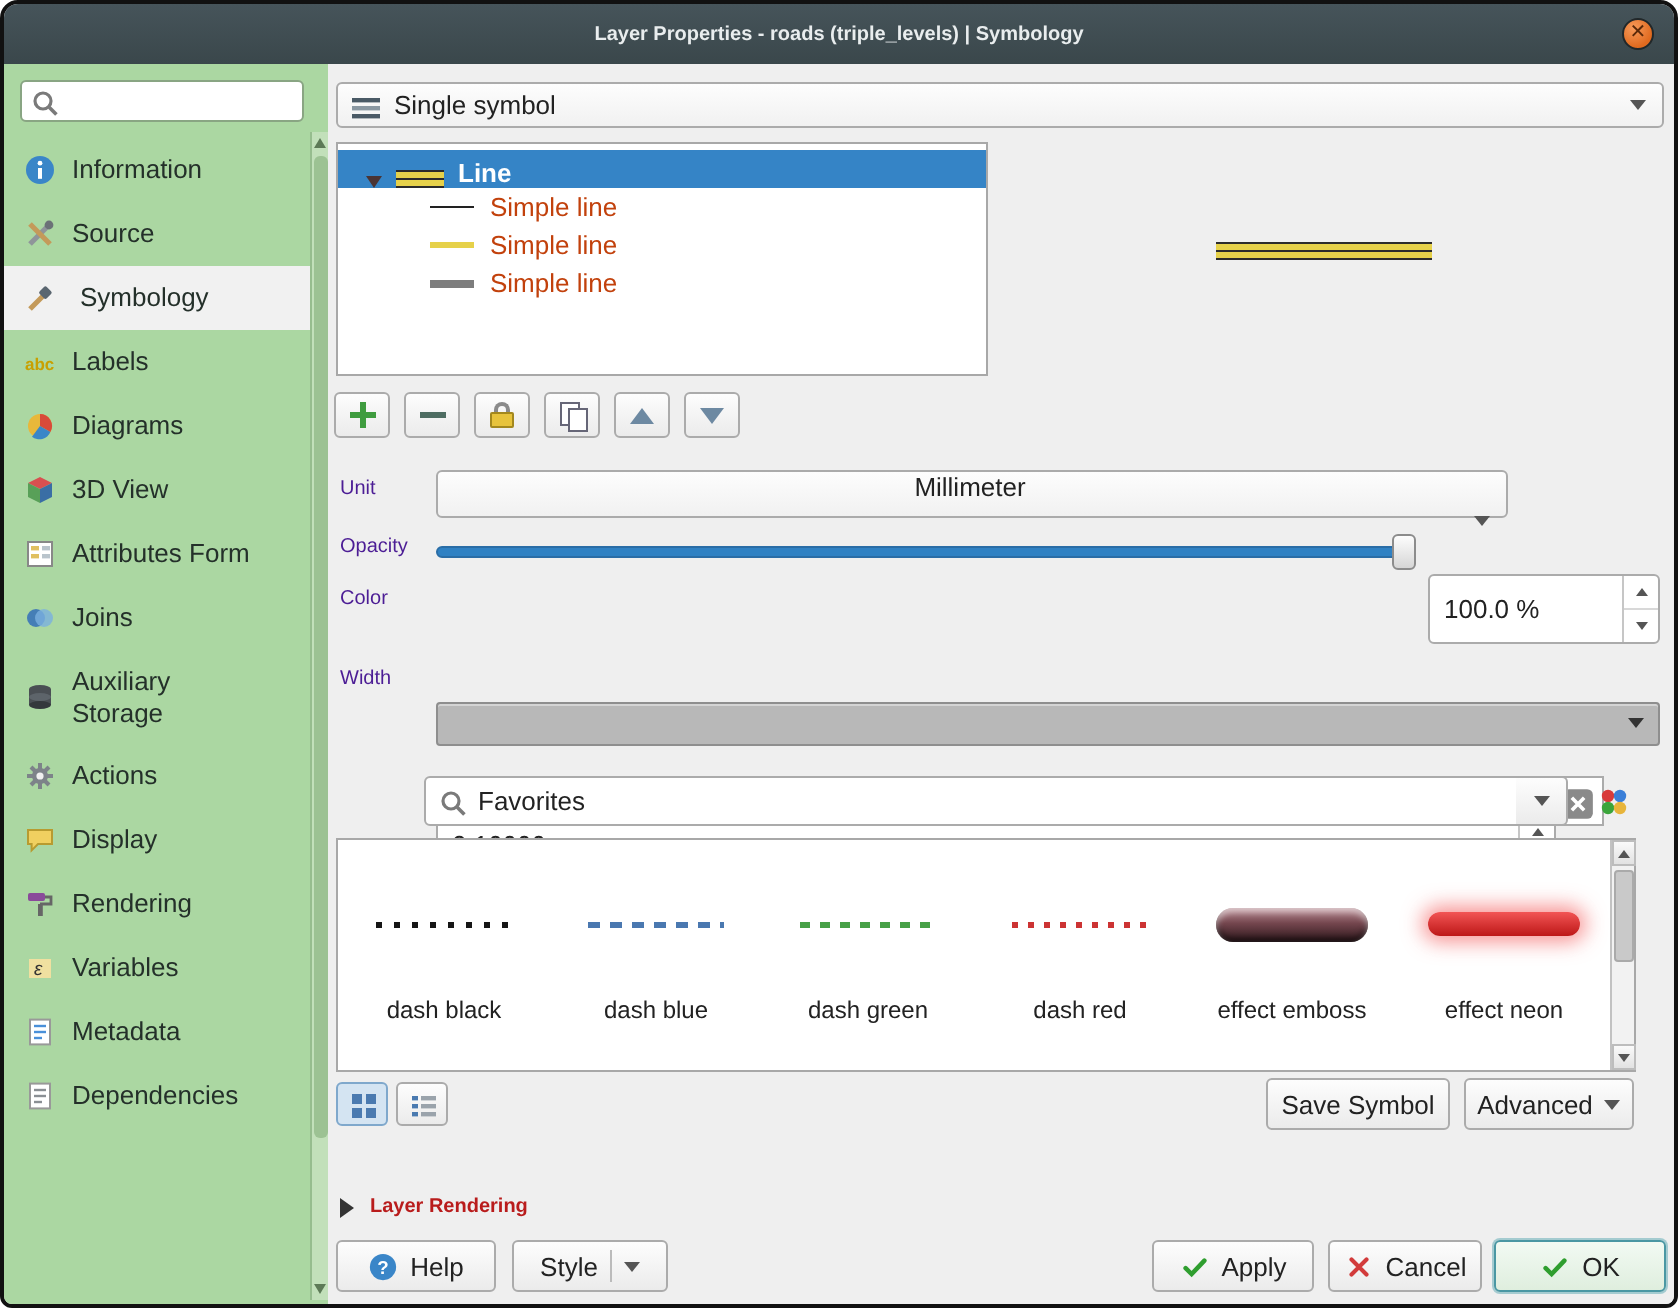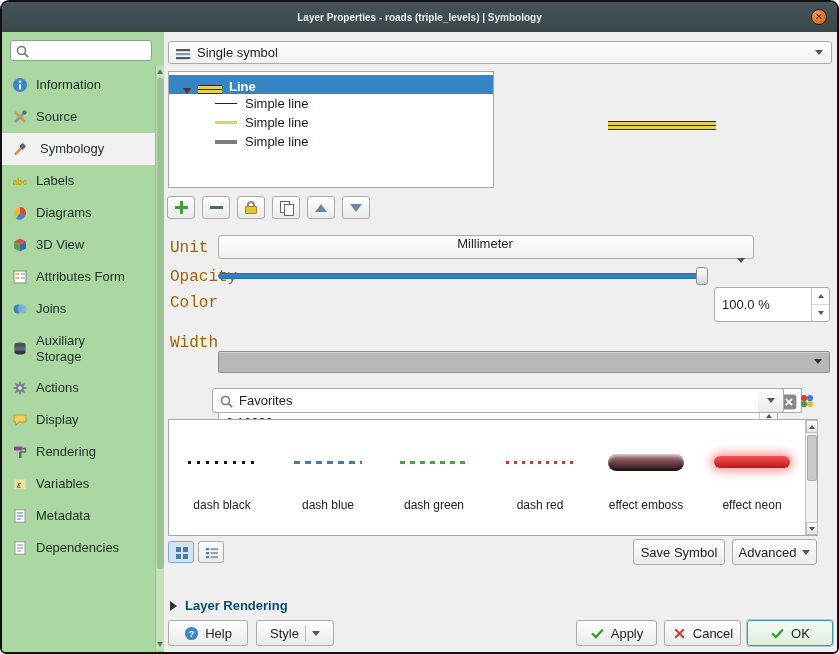--- a/index.html
+++ b/index.html
@@ -59,27 +59,27 @@
     display:flex; align-items:center; padding:0 8px 0 6px; gap:7px; cursor:pointer;
   }
   .tri-down { width:0; height:0; border-left:4px solid transparent; border-right:4px solid transparent; border-top:5px solid #555; flex:none; }
   .combo .tri-down { margin-left:auto; }
   .spin { background:#fff; border:1px solid #ababab; border-radius:3px; position:relative; display:flex; align-items:center; padding:0 24px 0 7px; }
   .spin .arrows { position:absolute; right:0; top:0; bottom:0; width:18px; border-left:1px solid #c6c6c6; display:flex; flex-direction:column; }
   .spin .arrows > div { flex:1; display:flex; align-items:center; justify-content:center; cursor:pointer; }
   .spin .arrows > div:first-child { border-bottom:1px solid #d8d8d8; }
   .tri-up-x { width:0; height:0; border-left:3.5px solid transparent; border-right:3.5px solid transparent; border-bottom:4.5px solid #555; }
   .tri-dn-x { width:0; height:0; border-left:3.5px solid transparent; border-right:3.5px solid transparent; border-top:4.5px solid #555; }
-  .form-label { font-size:16px; color:#a16207;font-family:Liberation Mono, monospace; }
+  .form-label { font-size:10px; color:#4c1d95; }
   
   #tree-panel { background:#fff; border:1px solid #a8a8a8; padding-top:3px; }
   .tree-root-row { height:19px; display:flex; align-items:flex-end; gap:7px; padding-left:14px; background:#3584c6; color:#ffffff; font-weight:bold; cursor:pointer; }
   .expander { width:0; height:0; border-left:4px solid transparent; border-right:4px solid transparent; border-top:6px solid #4a3434; }
   .mini-road { width:24px; height:9px; background:linear-gradient(to bottom,#2b2b2b 0 1px,#e6d14a 1px 4px,#2b2b2b 4px 5px,#e6d14a 5px 8px,#2b2b2b 8px 9px); }
-  .tree-child-row { height:19px; display:flex; align-items:center; gap:8px; padding-left:46px; cursor:pointer; color:#0f172a; }
+  .tree-child-row { height:19px; display:flex; align-items:center; gap:8px; padding-left:46px; cursor:pointer; color:#c2410c; }
   .line-sample { width:22px; flex:none; }
   .ls-black { height:1px; background:#222; }
   .ls-yellow { height:3px; background:#e6d14a; }
   .ls-gray { height:4px; background:#7d7d7d; }
   #symbol-preview { height:9px; background:linear-gradient(to bottom,#2b2b2b 0 1px,#e6d14a 1px 4px,#2b2b2b 4px 5px,#e6d14a 5px 8px,#2b2b2b 8px 9px); }
   
   #layer-toolbar { display:flex; gap:7px; }
   .tool-btn { width:28px; height:23px; position:relative; }
   .plus-g { position:relative; width:13px; height:13px; }
   .plus-g::before { content:""; position:absolute; left:0; top:5px; width:13px; height:3px; background:#3f9c3f; }
@@ -123,21 +123,21 @@
   .vscroll .sb-btn { position:absolute; left:0; width:12px; height:13px; background:linear-gradient(#fafafa,#e2e2e2); border:1px solid #bdbdbd; display:flex; align-items:center; justify-content:center; cursor:pointer; }
   .vscroll .sb-up { top:0; } .vscroll .sb-dn { bottom:0; }
   .vscroll .sb-thumb { position:absolute; left:1px; top:15px; width:10px; height:46px; background:#c9c9c9; border:1px solid #aaa; border-radius:2px; }
   .tri-up-t { width:0;height:0;border-left:3px solid transparent;border-right:3px solid transparent;border-bottom:4px solid #555; }
   .tri-dn-t { width:0;height:0;border-left:3px solid transparent;border-right:3px solid transparent;border-top:4px solid #555; }
   .toggle-btn { width:26px; height:22px; }
   .toggle-btn.selected { background:#d4e4f2; border-color:#7fa8cc; }
   
   #layer-rendering { display:flex; align-items:center; gap:8px; cursor:pointer; }
   .tri-right { width:0; height:0; border-top:5px solid transparent; border-bottom:5px solid transparent; border-left:7px solid #333; }
-  #layer-rendering .hdr { font-size:13px; font-weight:bold; color:#0c4a6e;text-align:right; }
+  #layer-rendering .hdr { font-size:10px; font-weight:bold; color:#b91c1c;text-align:right; }
   
   .sep-v { width:1px; height:16px; background:#bbb; }
   #btn-ok { border-color:#4a97a3; box-shadow:0 0 0 1px rgba(74,160,170,.45); background:linear-gradient(#f2faf3,#dfeede); }
   .ic14 svg { width:15px; height:15px; display:block; }
 </style>
 </head>
 <body>
 
 <div id="window">
 

